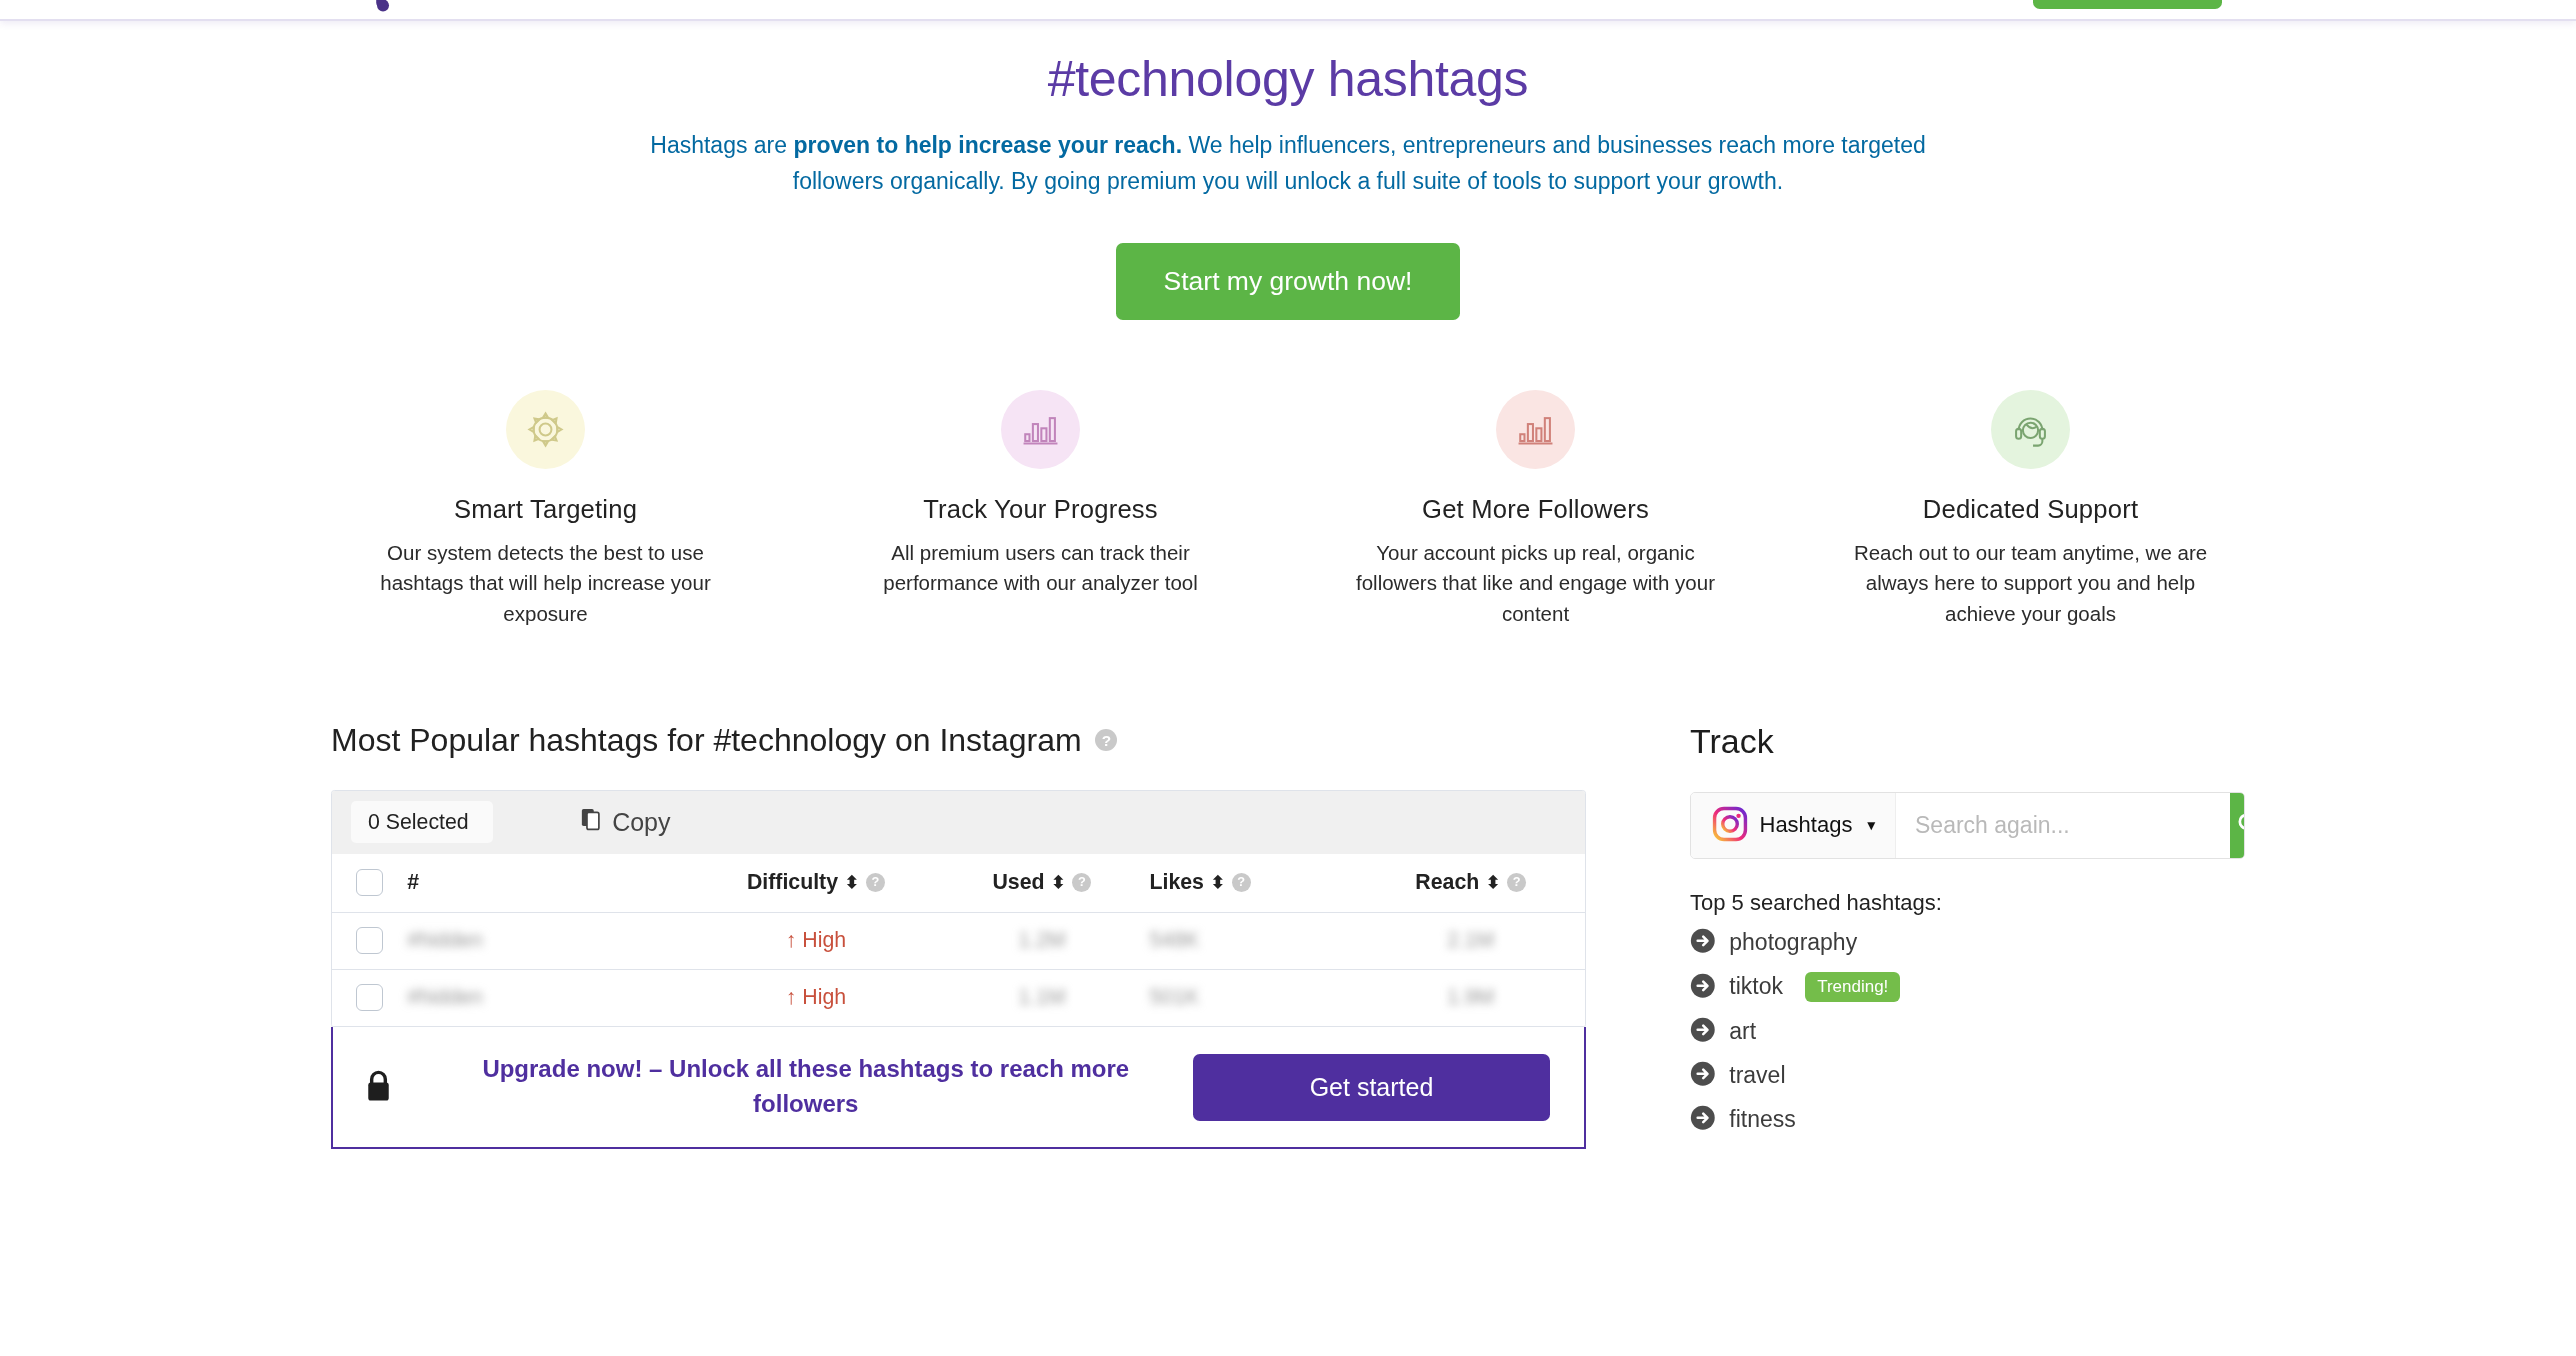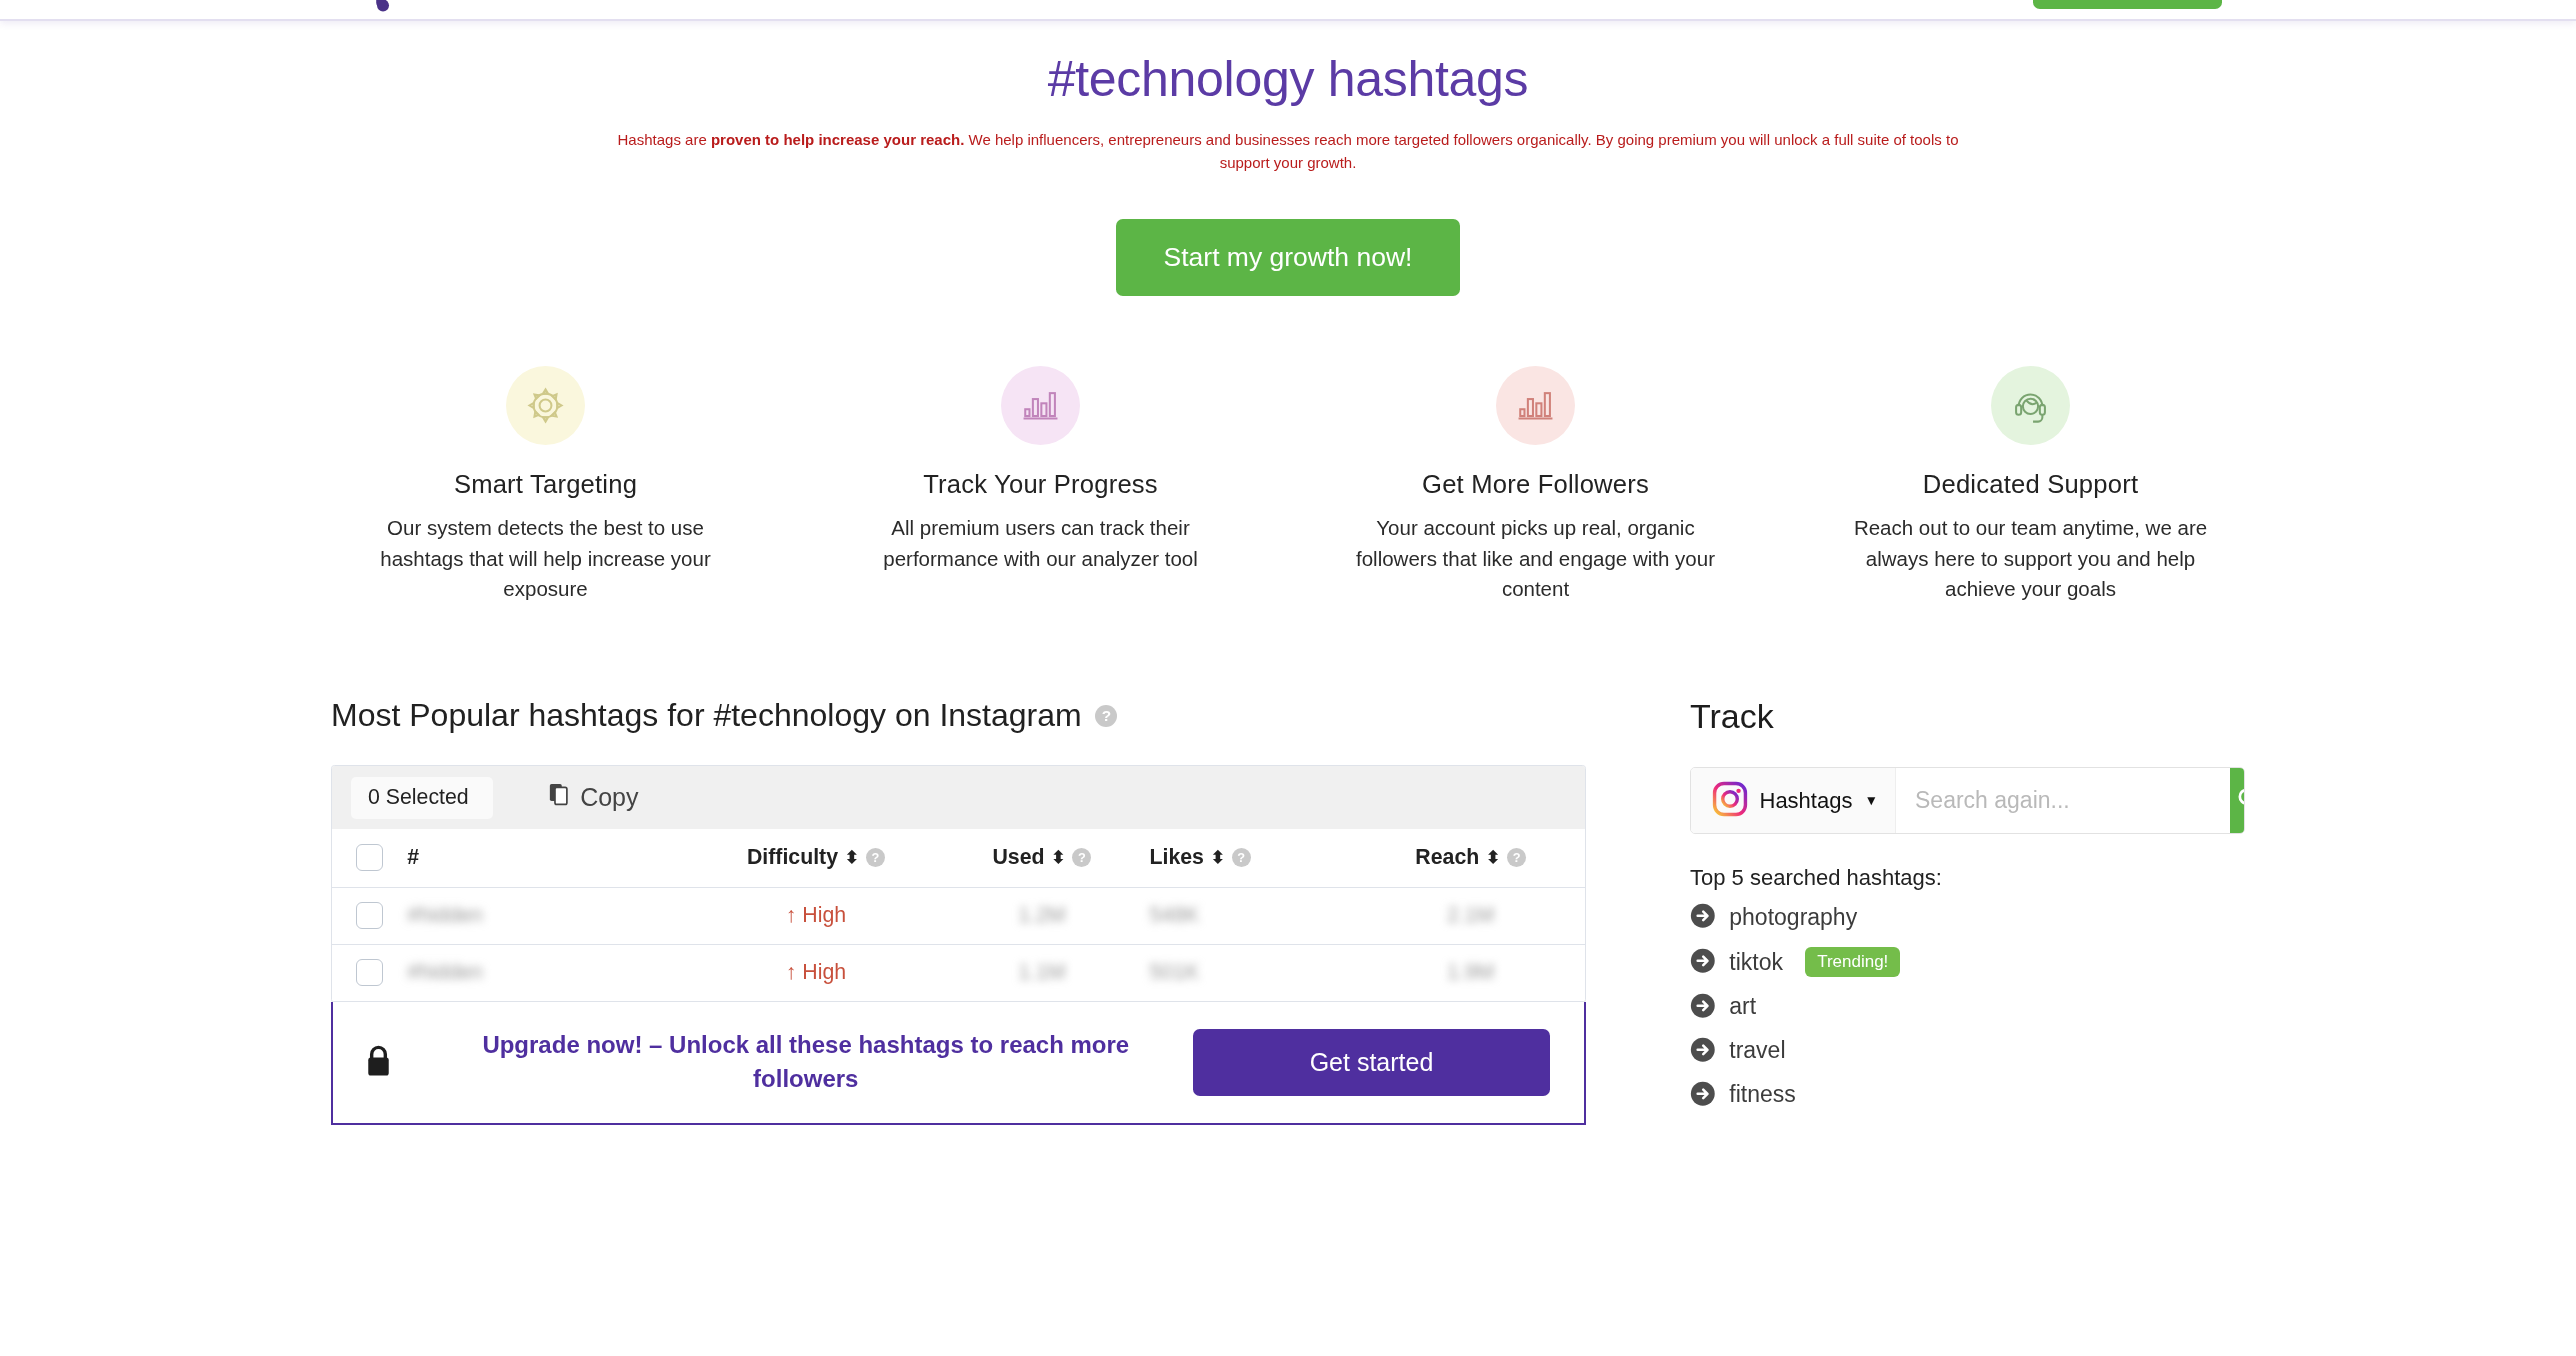--- a/index.html
+++ b/index.html
@@ -58,23 +58,23 @@
   .hero h1 {
     margin: 0;
     font-size: 50px;
     font-weight: 500;
     color: #5b3ba5;
     letter-spacing: -0.3px;
   }
   .hero-sub {
     margin: 20.5px auto 0;
     width: 1349px;
-    font-size: 15px;
+    font-size: 23px;
     line-height: 1.55;
-    color: #b91c1c;
+    color: #0369a1;
     font-weight: 400;
   }
   .hero-sub b { font-weight: 700; }
 
   .hero-cta-wrap { margin-top: 44px; }
   .hero-cta {
     display: inline-block;
     background: #5cb546;
     color: #ffffff;
     border: none;
@@ -163,20 +163,21 @@
     border-radius: 3.4px;
     overflow: hidden;
     background: #fff;
   }
   .tbl-toolbar {
     height: 63px;
     background: #f0f0f0;
     display: flex;
     align-items: center;
     padding-left: 19px;
+    gap: 32px;
   }
   .chip-selected {
     background: #fafafa;
     border-radius: 5.1px;
     padding: 8.5px 24px 8.5px 17px;
     font-size: 21.3px;
     color: #222;
   }
   .copy-btn {
     display: flex;

